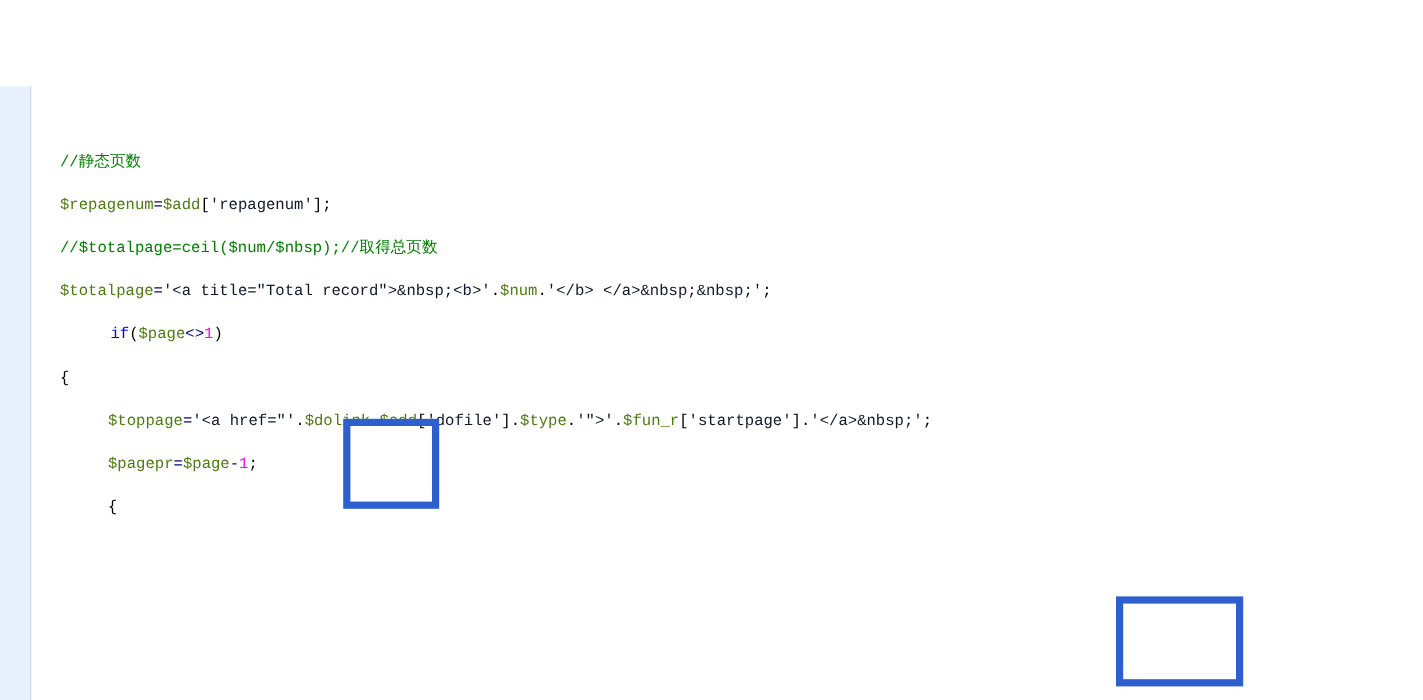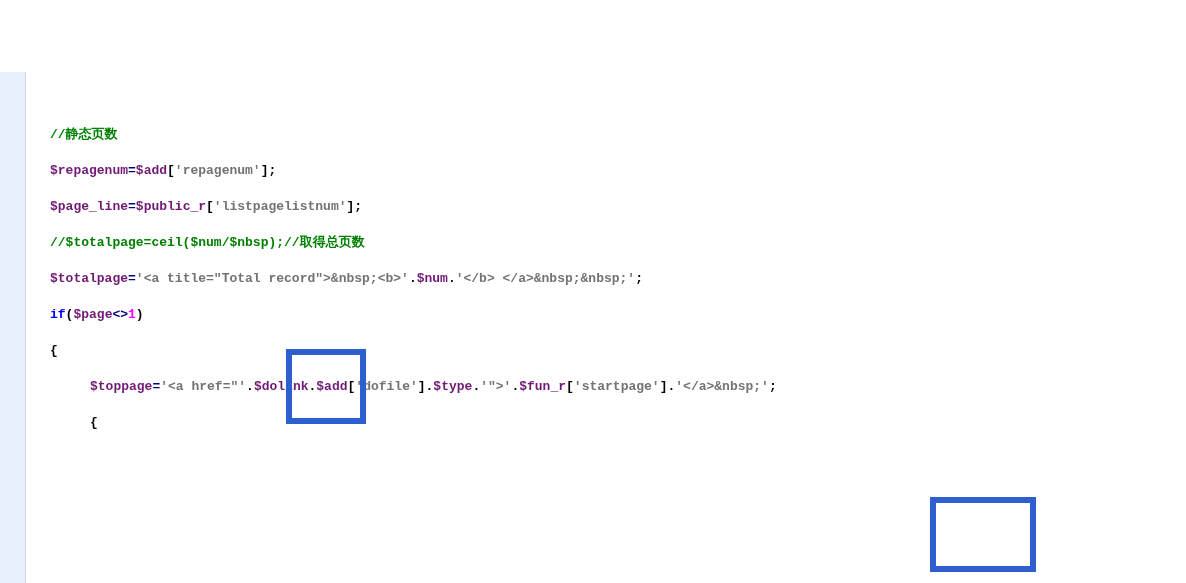--- a/index.html
+++ b/index.html
@@ -18,54 +18,54 @@
   }
   .gutter {
     position: absolute;
     left: 0;
     top: 0;
     bottom: 0;
     width: 26px;
     background: #e8f0fe;
     border-right: 1px solid #cdd9f0;
   }
-  .line { display: block; padding-left: 20px; font-weight: bold; }
+  .line { display: block; padding-left: 20px; }
   .c-comment { color: #008000; }
-  .c-var { color: #701a75; margin-top: 35px; }
+  .c-var { color: #4d7c0f; margin-top: 35px; }
   .c-punct { color: #000000; }
-  .c-string { color: #737373; }
+  .c-string { color: #0f172a; }
   .c-num { color: #ff00ff; }
   .c-op { color: #000080; }
-  .c-kw { color: #0000ff; }
+  .c-kw { color: #0000ff; margin-left: 42px; }
   .ind1 { padding-left: 60px; }
   .highlight-box {
     position: absolute;
     border: 6px solid #2e5fcf;
     background: transparent;
     pointer-events: none;
   }
   .box1 { left: 286px; top: 277px; width: 80px; height: 75px; }
   .box2 { left: 930px; top: 425px; width: 106px; height: 75px; }
 </style>
 </head>
 <body>
 
 
 
 <div class="editor">
   <div class="gutter"></div>
 
 <span class="line"><span class="c-comment">//静态页数</span></span>
 <span class="line"><span class="c-var">$repagenum</span><span class="c-op">=</span><span class="c-var">$add</span><span class="c-punct">[</span><span class="c-string">'repagenum'</span><span class="c-punct">];</span></span>
-<span class="line"><span class="c-var">$page_line</span><span class="c-op">=</span><span class="c-var">$public_r</span><span class="c-punct">[</span><span class="c-string">'listpagelistnum'</span><span class="c-punct">];</span></span>
 <span class="line"><span class="c-comment">//$totalpage=ceil($num/$nbsp);//取得总页数</span></span>
 <span class="line"><span class="c-var">$totalpage</span><span class="c-op">=</span><span class="c-string">'&lt;a title="Total record"&gt;&amp;nbsp;&lt;b&gt;'</span><span class="c-punct">.</span><span class="c-var">$num</span><span class="c-punct">.</span><span class="c-string">'&lt;/b&gt; &lt;/a&gt;&amp;nbsp;&amp;nbsp;'</span><span class="c-punct">;</span></span>
 <span class="line"><span class="c-kw">if</span><span class="c-punct">(</span><span class="c-var">$page</span><span class="c-op">&lt;&gt;</span><span class="c-num">1</span><span class="c-punct">)</span></span>
 <span class="line"><span class="c-punct">{</span></span>
 <span class="line ind1"><span class="c-var">$toppage</span><span class="c-op">=</span><span class="c-string">'&lt;a href="'</span><span class="c-punct">.</span><span class="c-var">$dolink</span><span class="c-punct">.</span><span class="c-var">$add</span><span class="c-punct">[</span><span class="c-string">'dofile'</span><span class="c-punct">].</span><span class="c-var">$type</span><span class="c-punct">.</span><span class="c-string">'"&gt;'</span><span class="c-punct">.</span><span class="c-var">$fun_r</span><span class="c-punct">[</span><span class="c-string">'startpage'</span><span class="c-punct">].</span><span class="c-string">'&lt;/a&gt;&amp;nbsp;'</span><span class="c-punct">;</span></span>
+<span class="line ind1"><span class="c-var">$pagepr</span><span class="c-op">=</span><span class="c-var">$page</span><span class="c-op">-</span><span class="c-num">1</span><span class="c-punct">;</span></span>
 <span class="line ind1"><span class="c-punct">{</span></span>
 
 
 
 
 
 
 
 
 

